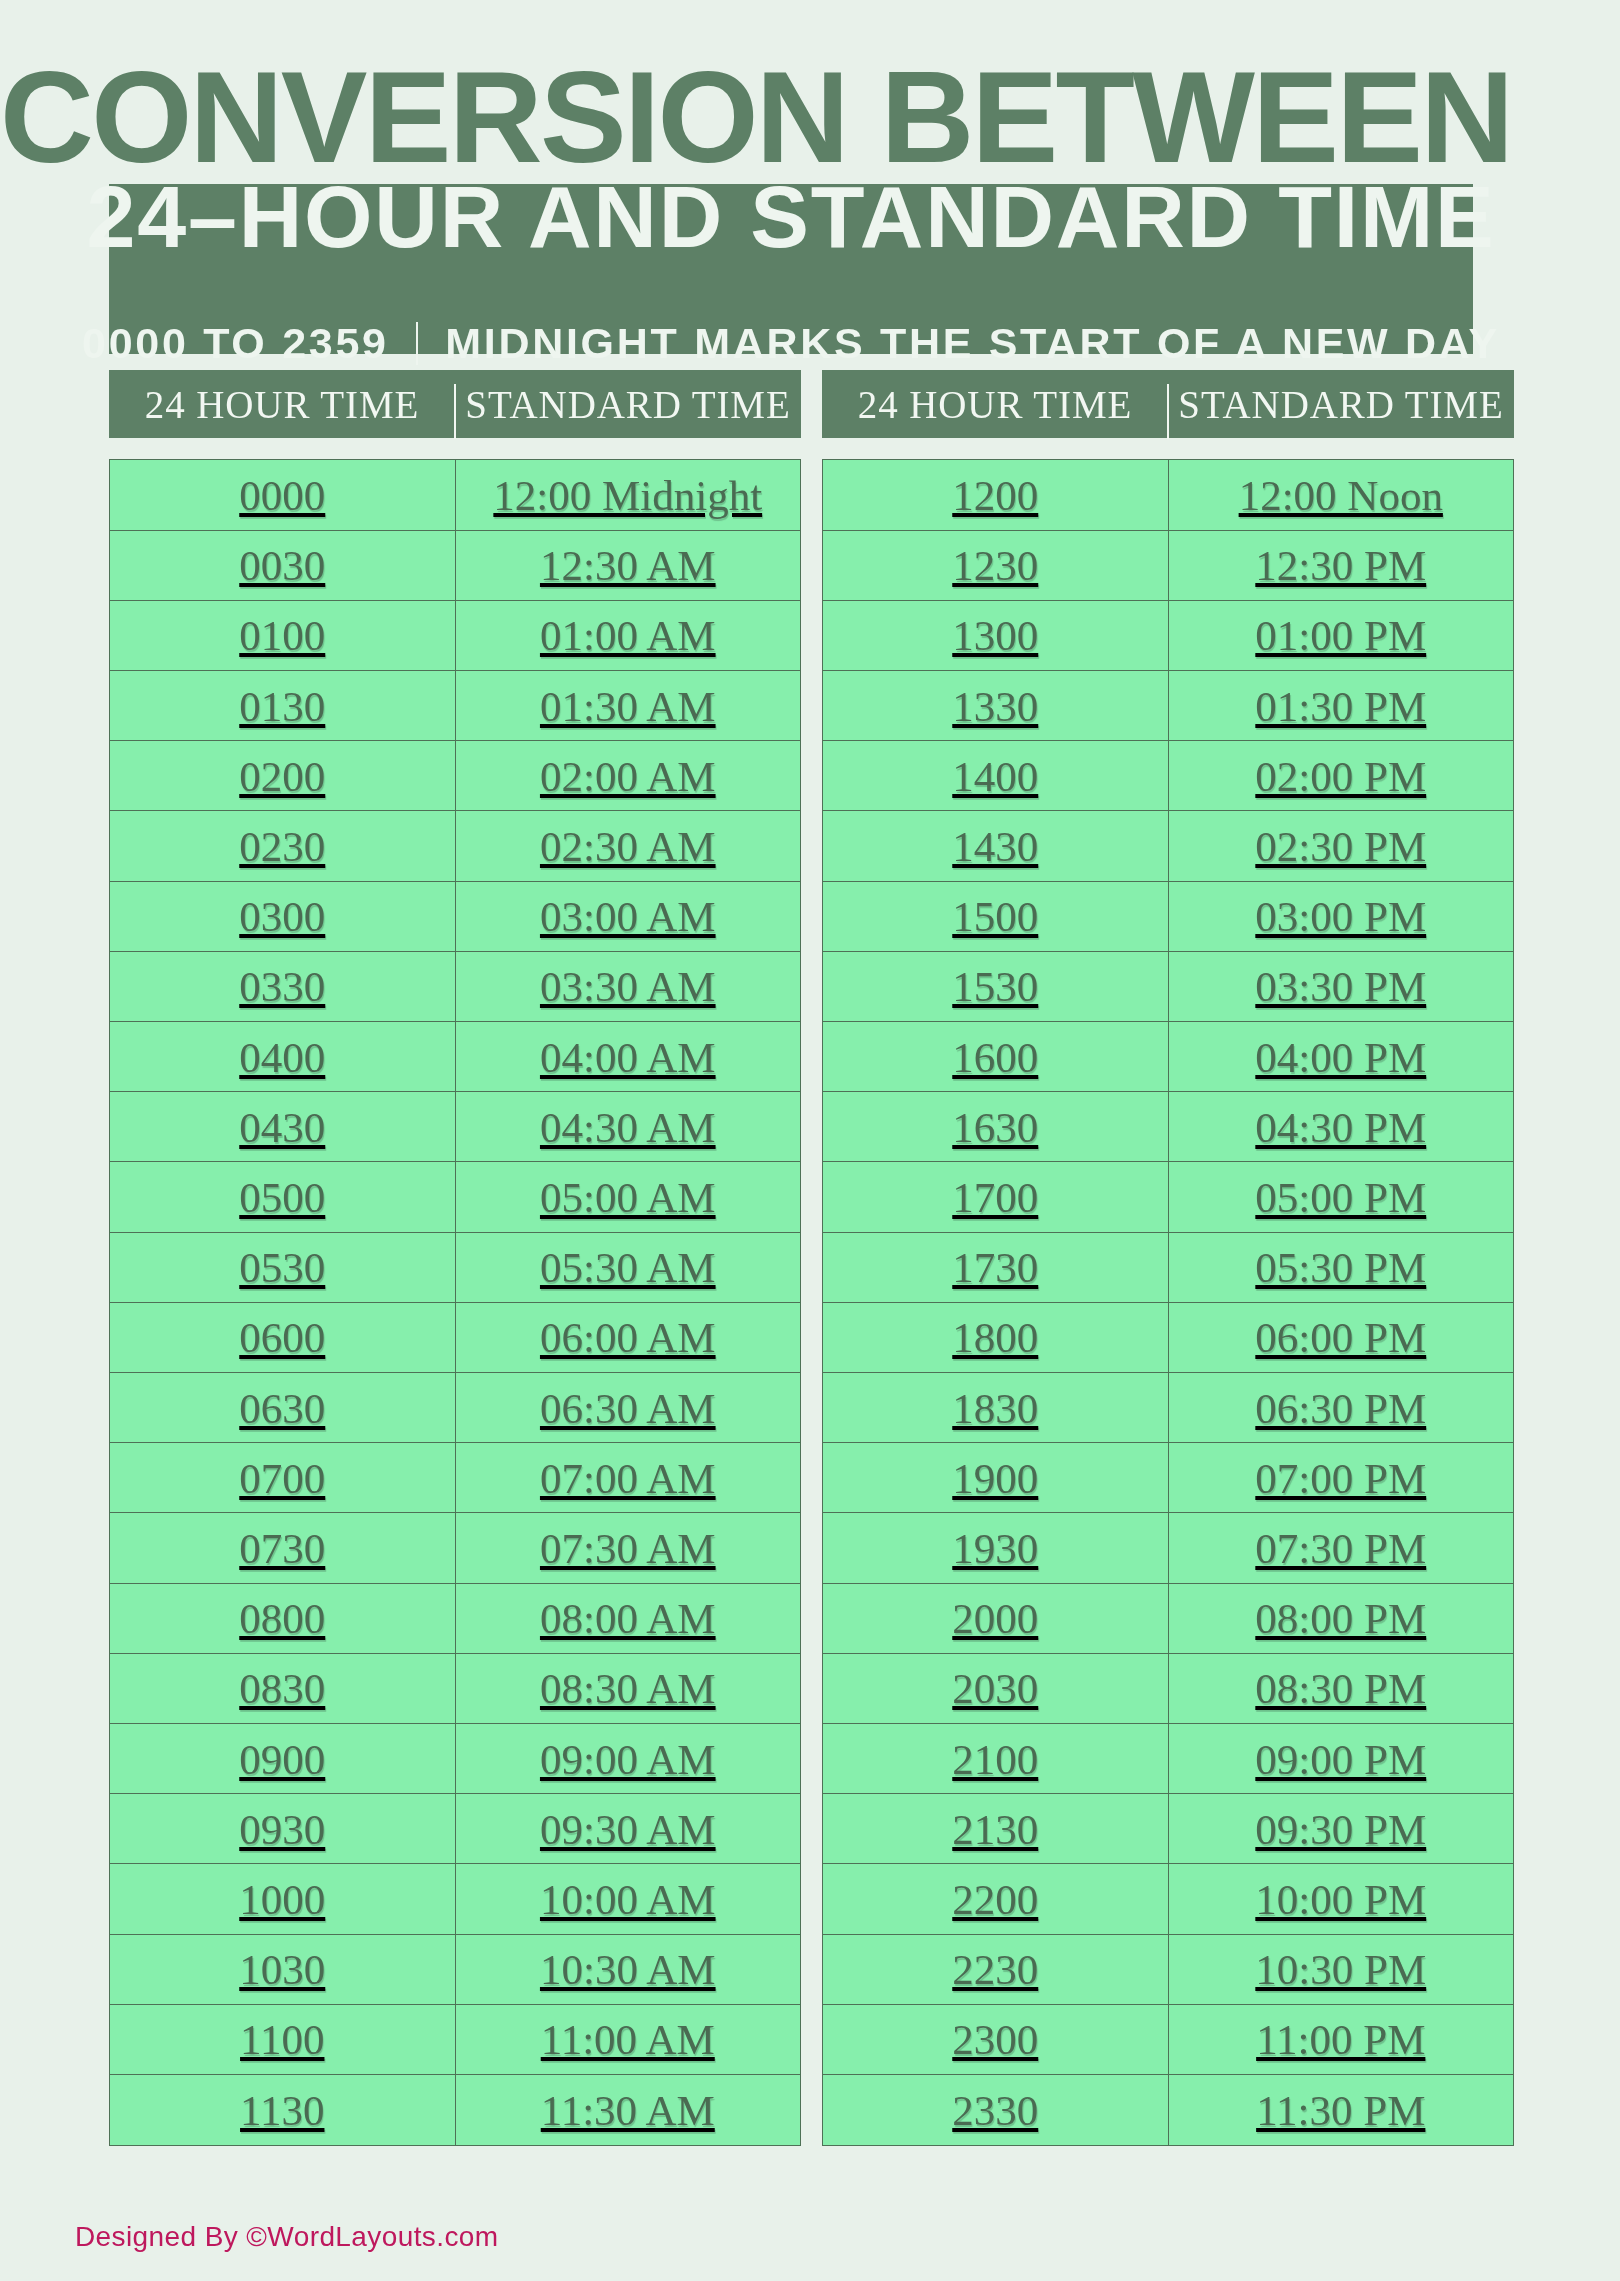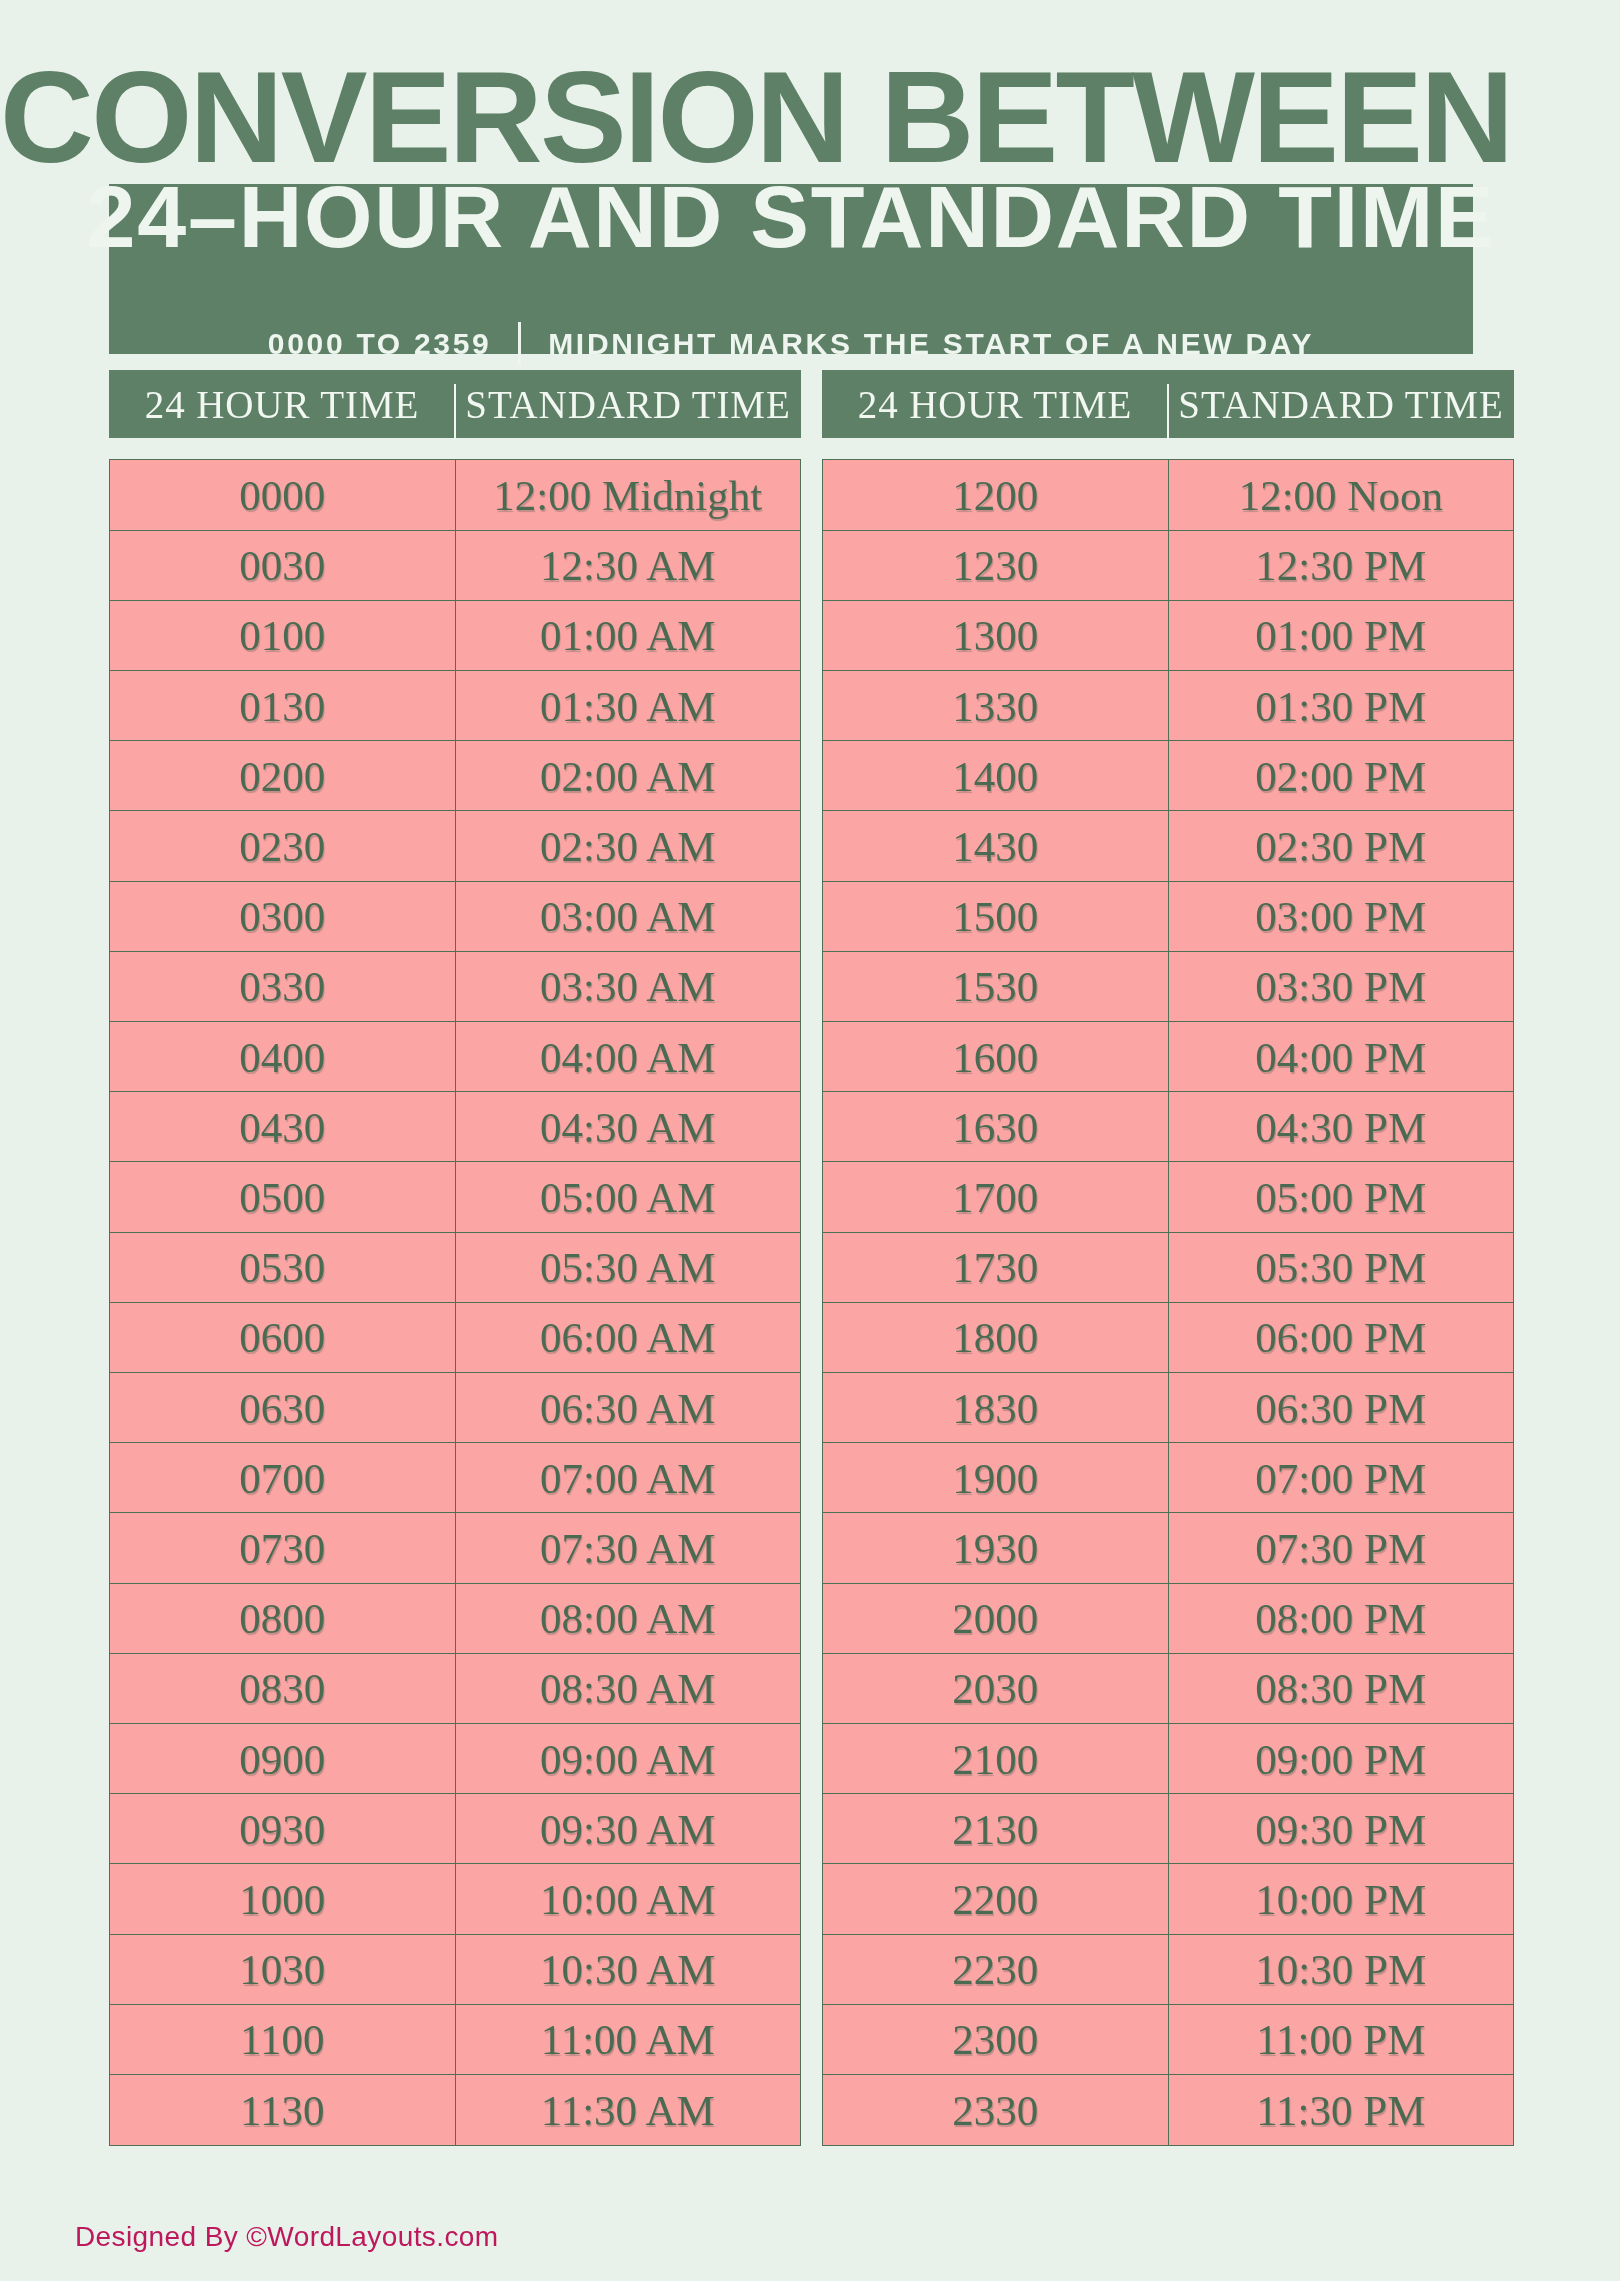--- a/index.html
+++ b/index.html
@@ -27,21 +27,21 @@
     gap:12.5px;
   }
   .banner-line1{
     color:#eef5ef;font-weight:bold;
     font-size:88px;line-height:88px;letter-spacing:1.8px;
     white-space:nowrap;
   }
   .banner-line2{
     display:flex;align-items:center;
     color:#eef5ef;font-weight:bold;
-    font-size:30px;line-height:41px;letter-spacing:2.7px;
+    font-size:43px;line-height:41px;letter-spacing:2.7px;
     white-space:nowrap;
     margin-top:48px;
   }
   .banner-divider{
     width:2.7px;height:43px;background:#eef5ef;
     margin:0 27px;
   }
   
   .table{
     position:absolute;top:370px;width:692px;
@@ -63,21 +63,22 @@
   }
   .header-divider{
     position:absolute;left:50%;top:14.3px;margin-left:-0.9px;
     width:1.8px;height:55px;background:#f2f7f2;
   }
   .tbody{margin-top:21.4px;}
   .trow{
     height:70px;
     border:1.8px solid #4e7156;
     display:flex;
-    background:#fca5a5;
+    background:#86efac;
+    text-decoration:underline;
   }
   .trow + .trow{margin-top:-1.8px;}
   .tcell{
     flex:1 1 50%;
     display:flex;align-items:center;justify-content:center;
     font-family:"Liberation Serif", serif;
     font-size:43px;
     color:#4a6b52;
     text-shadow:0.9px 1.8px 0.9px rgba(47,77,56,0.28);
     white-space:nowrap;

